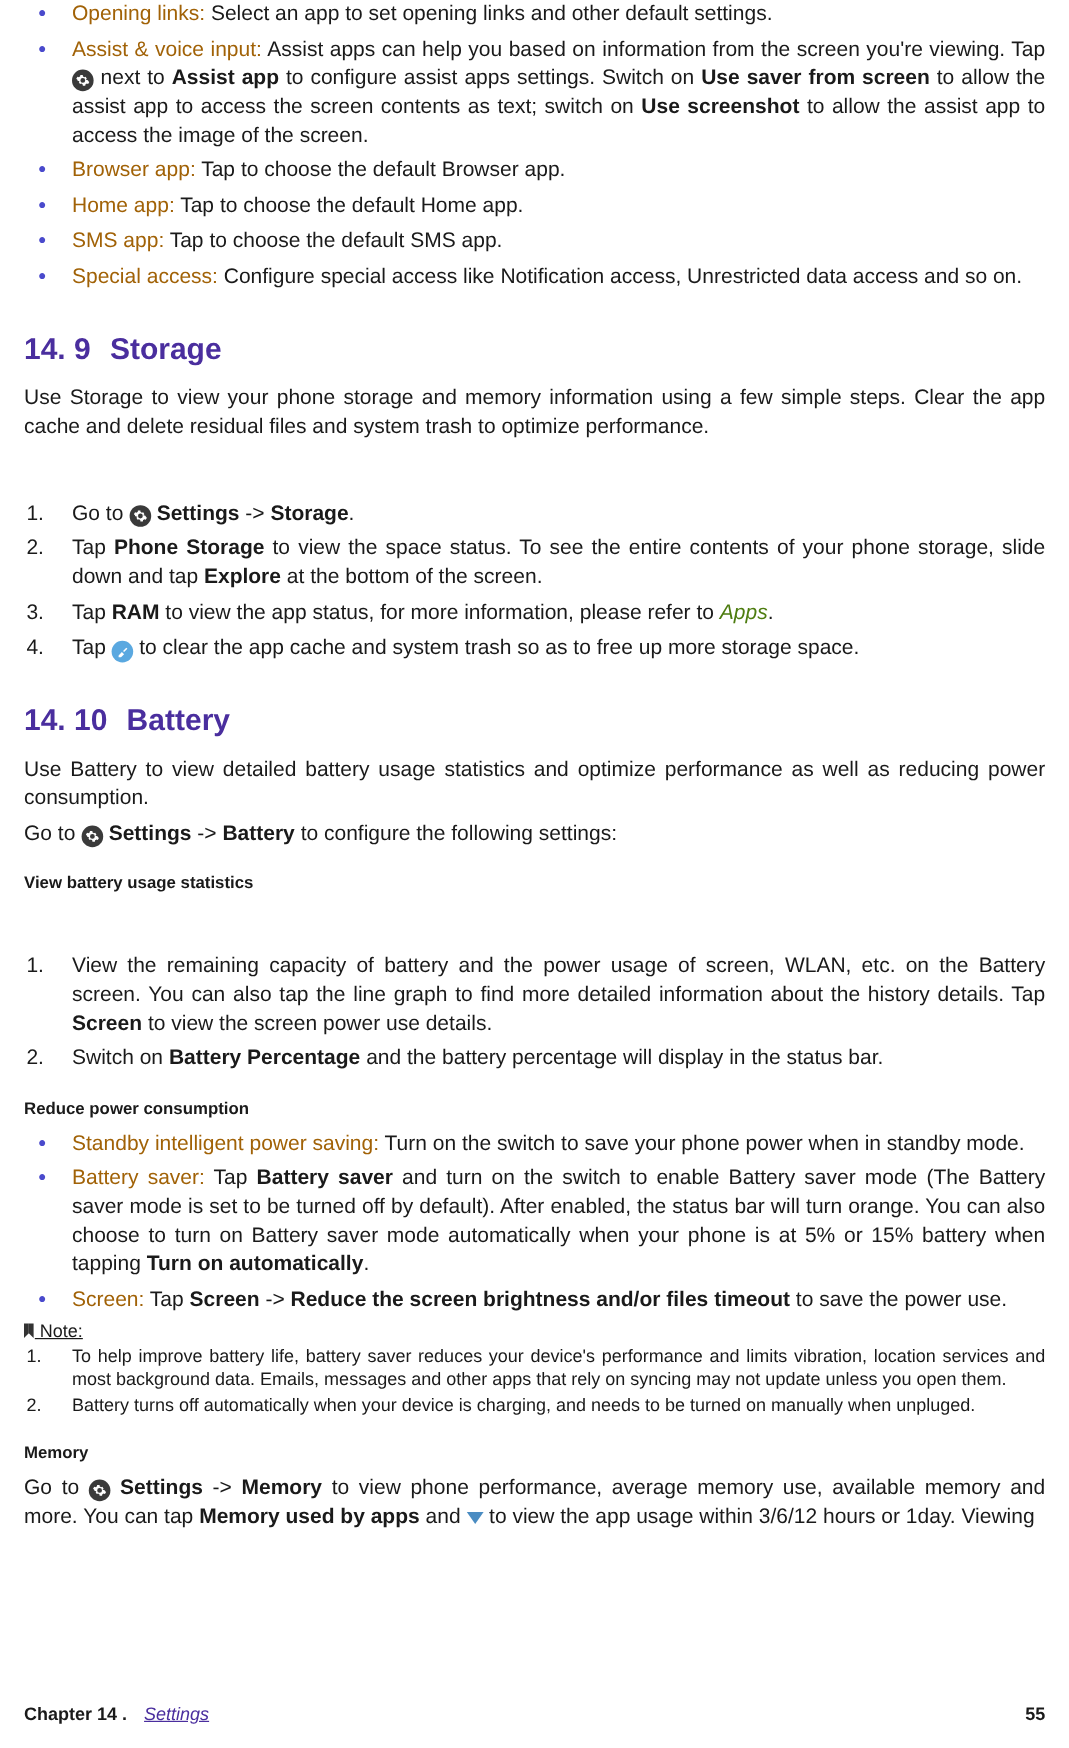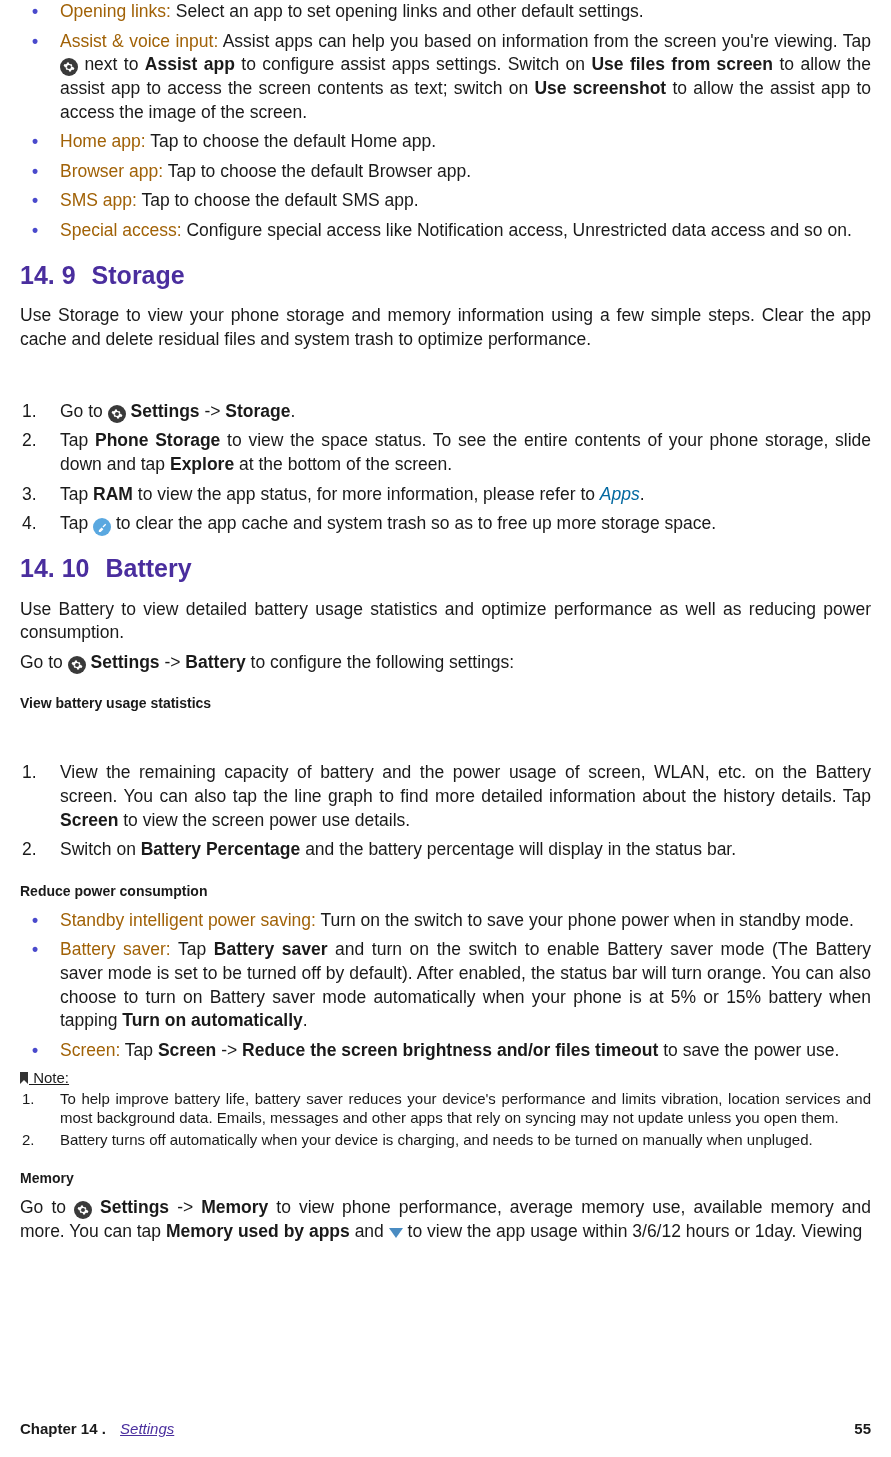--- a/index.html
+++ b/index.html
@@ -24,26 +24,26 @@
   .bullet-item::before {
     content: "•";
     position: absolute;
     left: 12px;
     top: 0;
     color: #4a4acc;
     font-weight: bold;
   }
   .term { color: #a16207; }
   .bold { font-weight: 700; }
-  .link-ul { color: #0369a1; font-style: italic; }
+  .link-ul { color: #4d7c0f; font-style: italic; }
   h2.section {
     color: #4a2e9e;
     font-size: 25px;
     font-weight: 700;
-    margin-top: 16px;
+    margin-top: 32px;
     margin-bottom: 12px;
   }
   h2.section .num { margin-right: 16px; }
   .para {
     text-align: justify;
     margin-bottom: 6px;
   }
   ol.numlist {
     list-style: none;
     counter-reset: item;
@@ -146,27 +146,27 @@
 
 <ul class="bullet-list">
   <li class="bullet-item">
     <span class="term">Opening links:</span><span> Select an app to set opening links and other default settings.</span>
   </li>
   <li class="bullet-item">
     <span class="term">Assist &amp; voice input:</span><span> Assist apps can help you based on information from the screen you're viewing. Tap </span><span class="icon-circle icon-gear">
         <svg viewBox="0 0 24 24">
           <path d="M12 8a4 4 0 100 8 4 4 0 000-8zm9 4a7 7 0 01-.1 1.2l2 1.6-2 3.4-2.4-.9a7 7 0 01-2 1.2l-.4 2.5h-4l-.4-2.5a7 7 0 01-2-1.2l-2.4.9-2-3.4 2-1.6A7 7 0 013 12a7 7 0 01.1-1.2l-2-1.6 2-3.4 2.4.9a7 7 0 012-1.2L7.9 3h4l.4 2.5a7 7 0 012 1.2l2.4-.9 2 3.4-2 1.6A7 7 0 0121 12z"></path>
         </svg>
-      </span><span> next to </span><span class="bold">Assist app</span><span> to configure assist apps settings. Switch on </span><span class="bold">Use files from screen</span><span> to allow the assist app to access the screen contents as text; switch on </span><span class="bold">Use screenshot</span><span> to allow the assist app to access the image of the screen.</span>
+      </span><span> next to </span><span class="bold">Assist app</span><span> to configure assist apps settings. Switch on </span><span class="bold">Use saver from screen</span><span> to allow the assist app to access the screen contents as text; switch on </span><span class="bold">Use screenshot</span><span> to allow the assist app to access the image of the screen.</span>
+  </li>
+  <li class="bullet-item">
+    <span class="term">Browser app:</span><span> Tap to choose the default Browser app.</span>
   </li>
   <li class="bullet-item">
     <span class="term">Home app:</span><span> Tap to choose the default Home app.</span>
-  </li>
-  <li class="bullet-item">
-    <span class="term">Browser app:</span><span> Tap to choose the default Browser app.</span>
   </li>
   <li class="bullet-item">
     <span class="term">SMS app:</span><span> Tap to choose the default SMS app.</span>
   </li>
   <li class="bullet-item">
     <span class="term">Special access:</span><span> Configure special access like Notification access, Unrestricted data access and so on.</span>
   </li>
 </ul>
 
 <h2 class="section">

